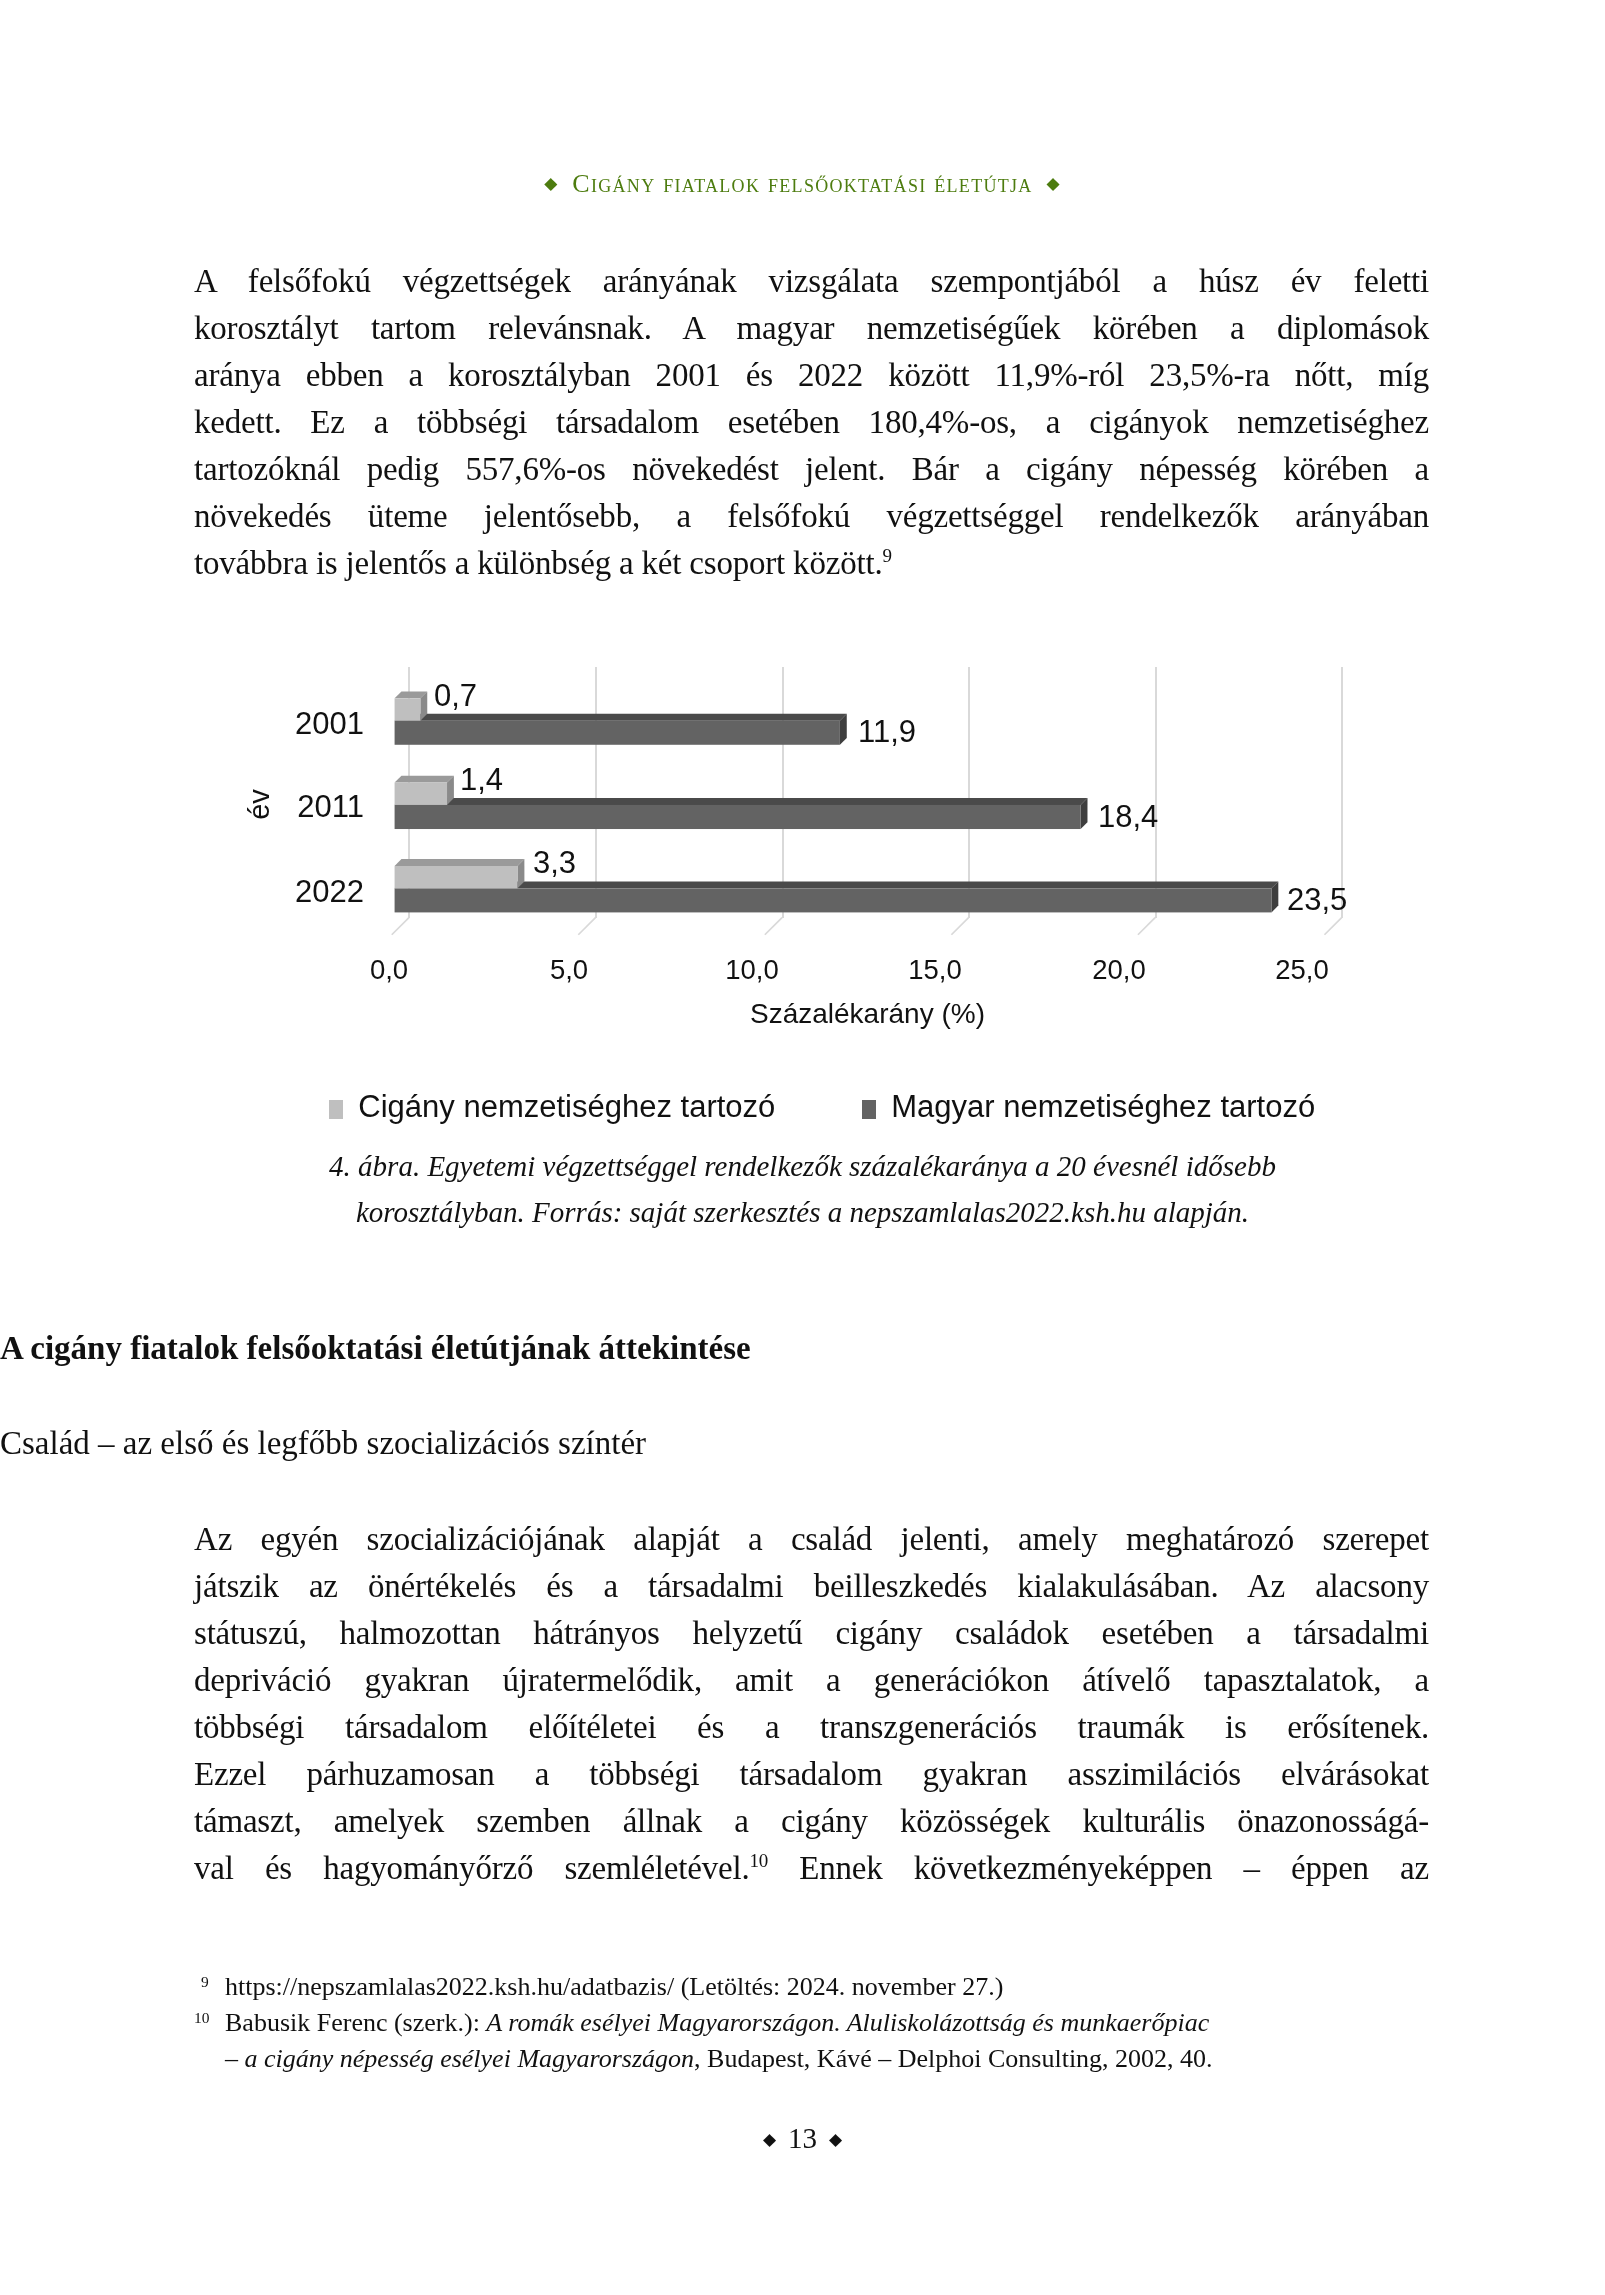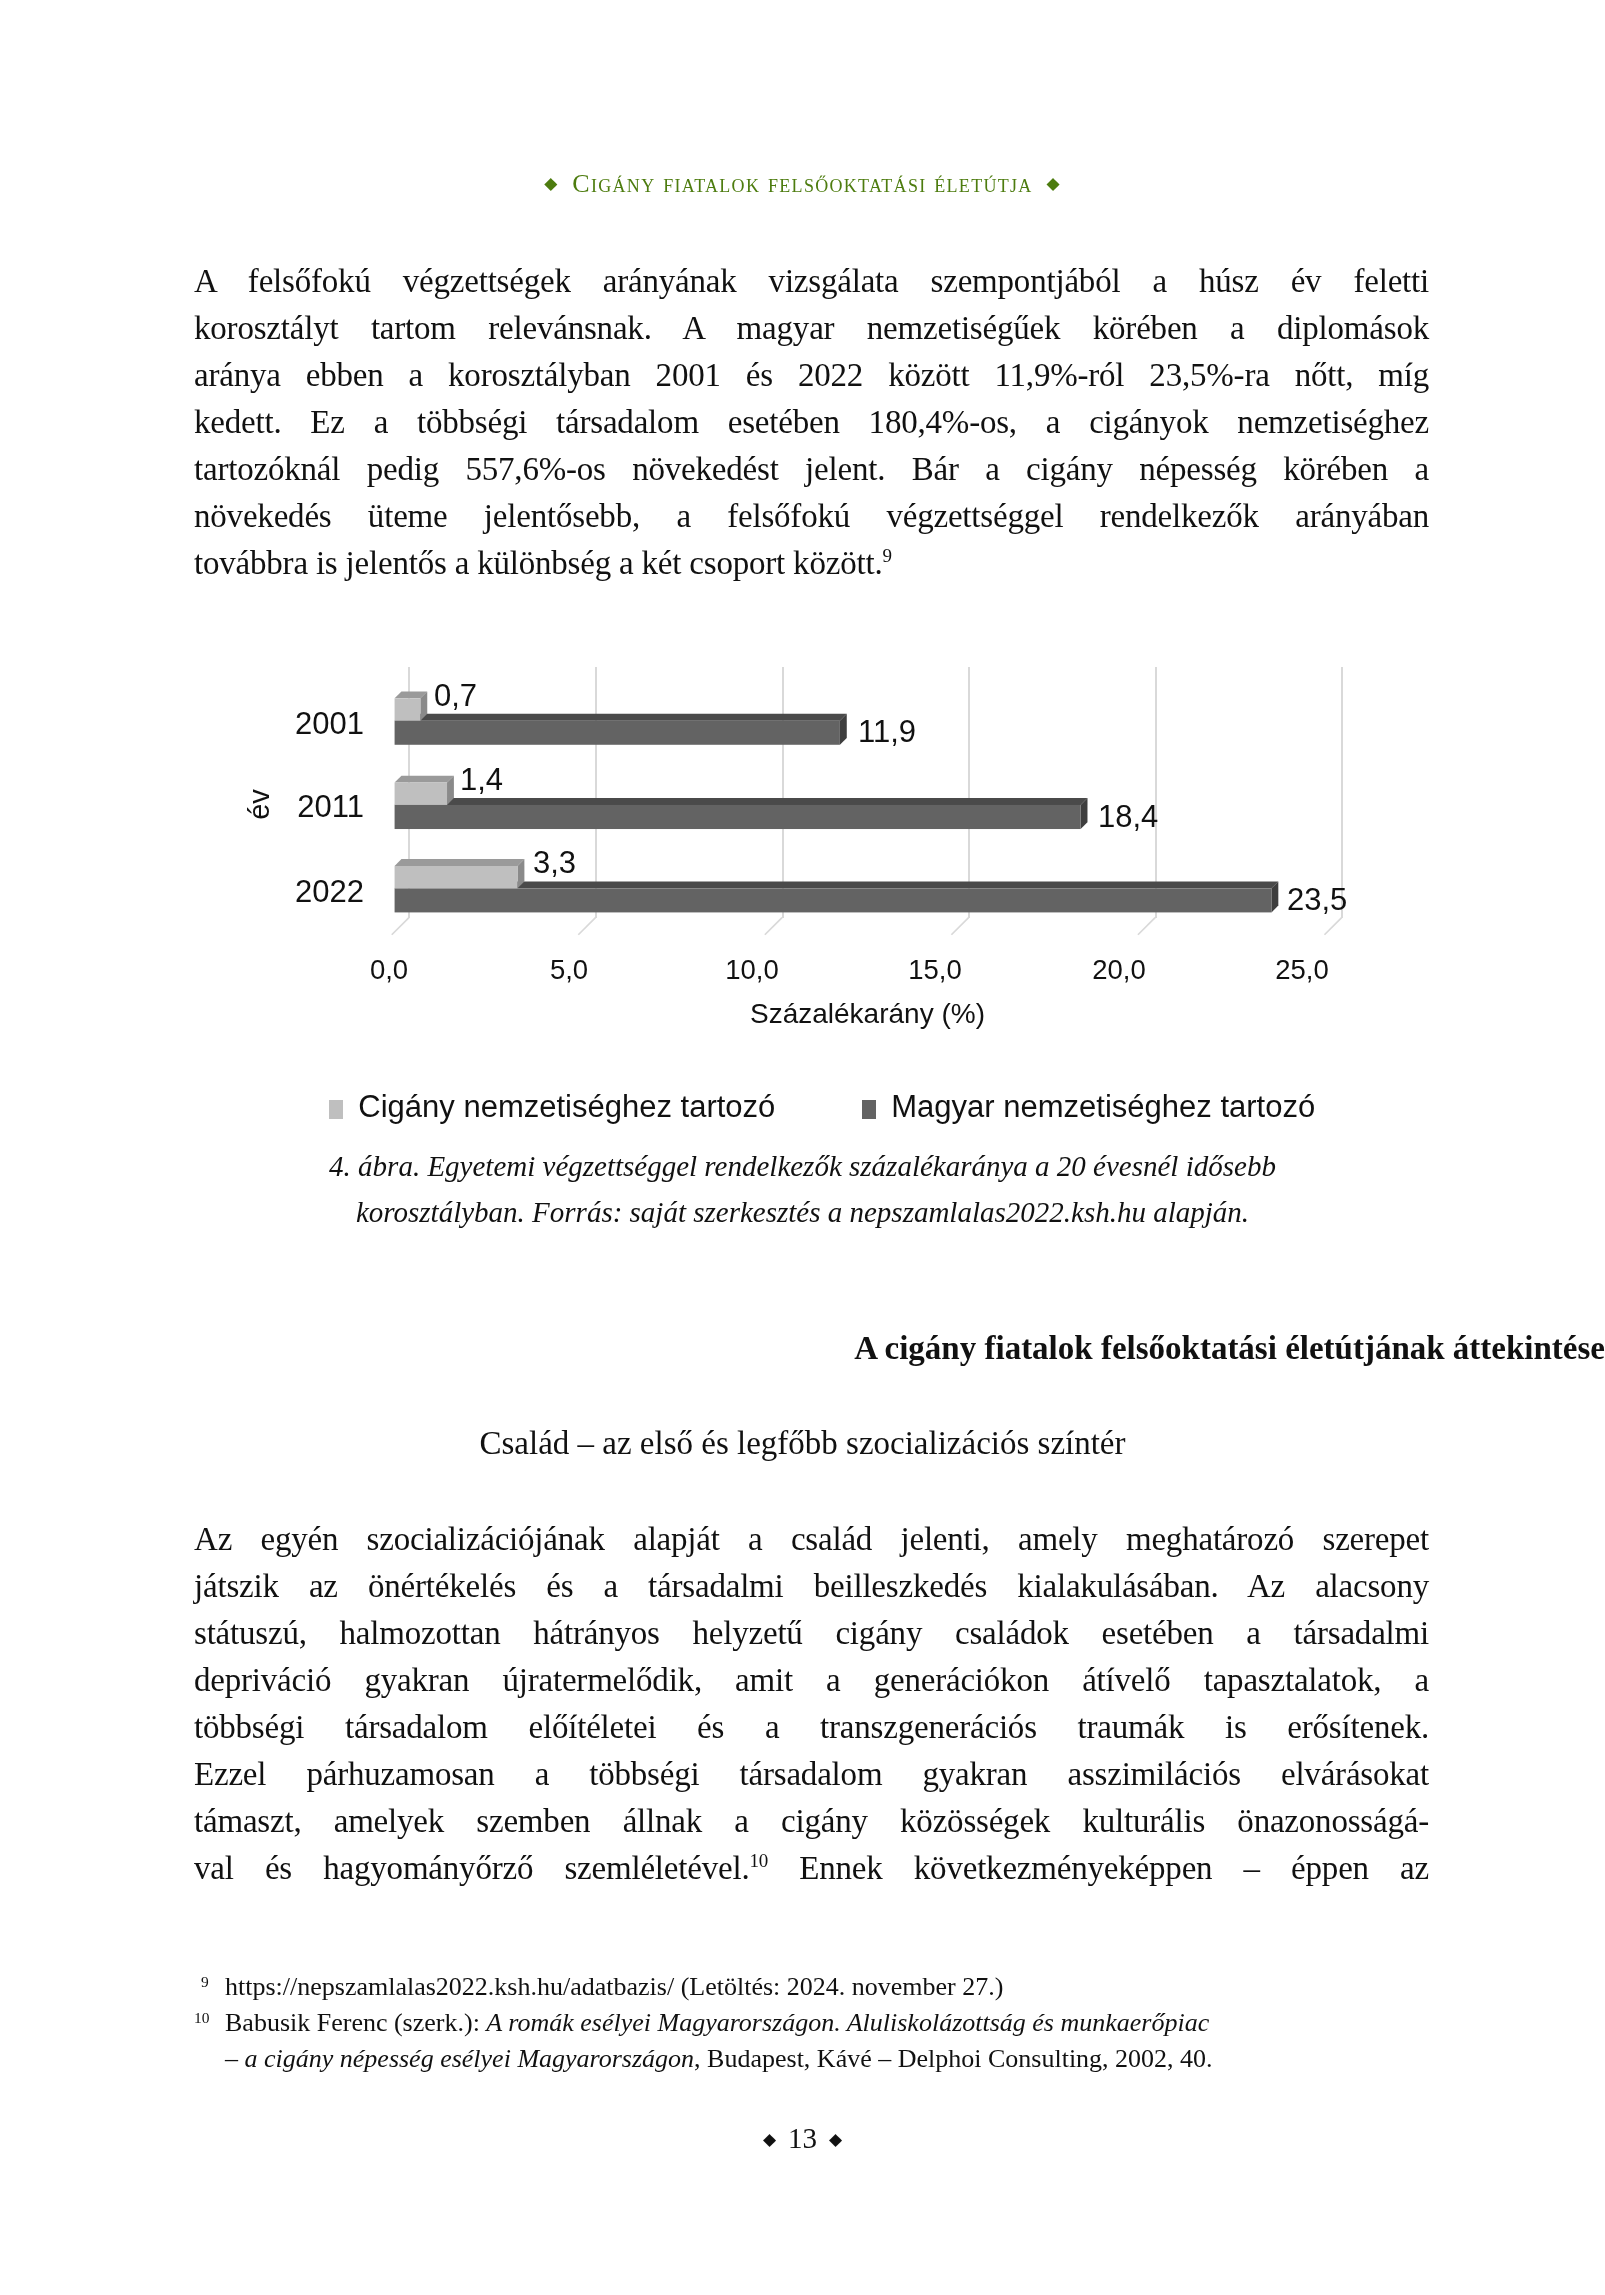--- a/index.html
+++ b/index.html
@@ -20,22 +20,22 @@
   .sans { font-family:"Liberation Sans","DejaVu Sans",sans-serif; }
   .grid { width:1.7px; background:#d9d9d9; top:660px; height:251px; }
   .year { font-size:31px; color:#111; text-align:right; width:103px; left:261px; }
   .val { font-size:31px; color:#111; }
   .tick { font-size:27.5px; width:86px; text-align:center; top:947px; }
   .axis-title { font-size:28px; top:991px; left:0; width:1735px; text-align:center; }
   .ylabel { font-size:29px; transform:rotate(-90deg); left:244px; top:781px; }
   .legend { top:1082px; font-size:31px; }
   .swatch { width:13.8px; height:19px; display:inline-block; vertical-align:-1.7px; margin-right:15.5px; }
   .caption { left:0; width:1605px; text-align:center; font-style:italic; font-size:29px; line-height:46px; top:1143px; }
-  .heading { left:0; width:1605px; text-align:right; font-weight:bold; font-size:33px; top:1330px; }
-  .subheading { left:0; width:1605px; text-align:center; font-size:33px; top:1425px; }
+  .heading { left:0; width:1605px; text-align:left; font-weight:bold; font-size:33px; top:1330px; }
+  .subheading { left:0; width:1605px; text-align:left; font-size:33px; top:1425px; }
   .footnotes { left:194px; width:1235px; font-size:26px; line-height:36px; }
   .fn-row { position:absolute; left:0; width:1235px; white-space:nowrap; }
   .fn-num { position:absolute; font-size:15.5px; top:-5.2px; }
   .fn-text { position:absolute; left:31px; }
   .page-number { top:2122px; left:0; width:1605px; text-align:center; font-size:29px; }
   .page-number .dia { font-size:17px; vertical-align:3.4px; margin:0 12px; }
 </style>
 </head>
 <body>
 

